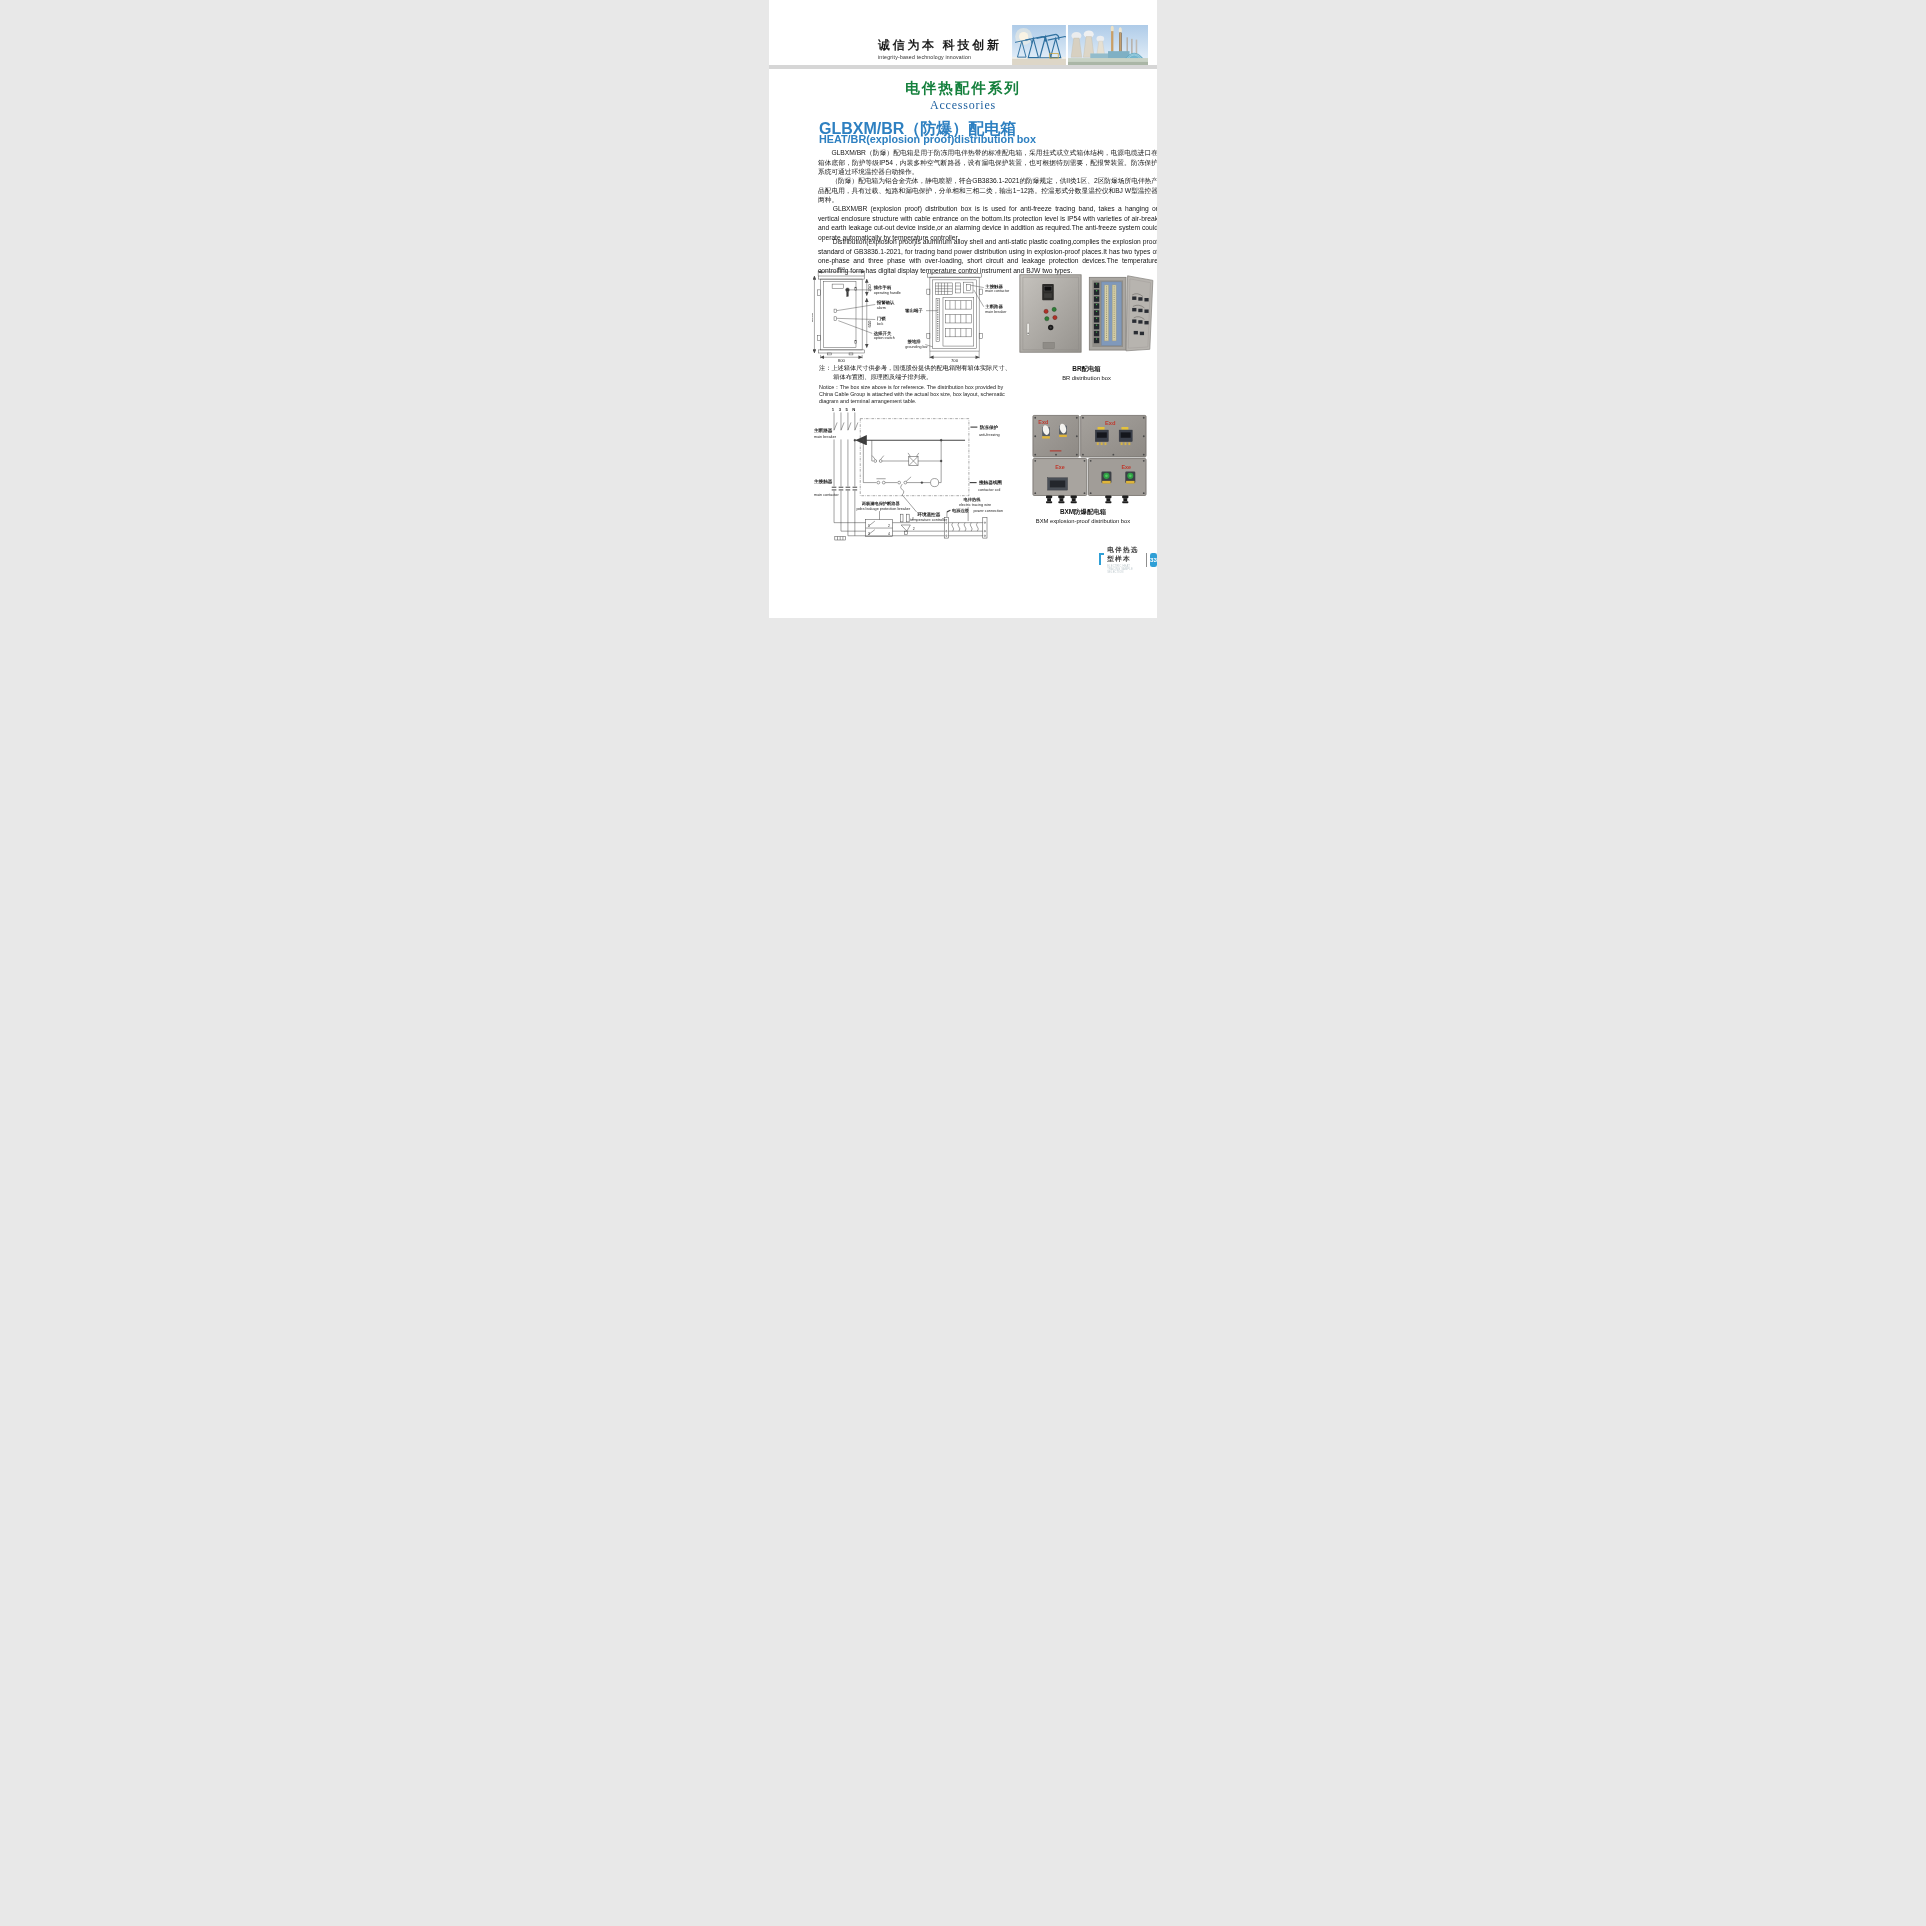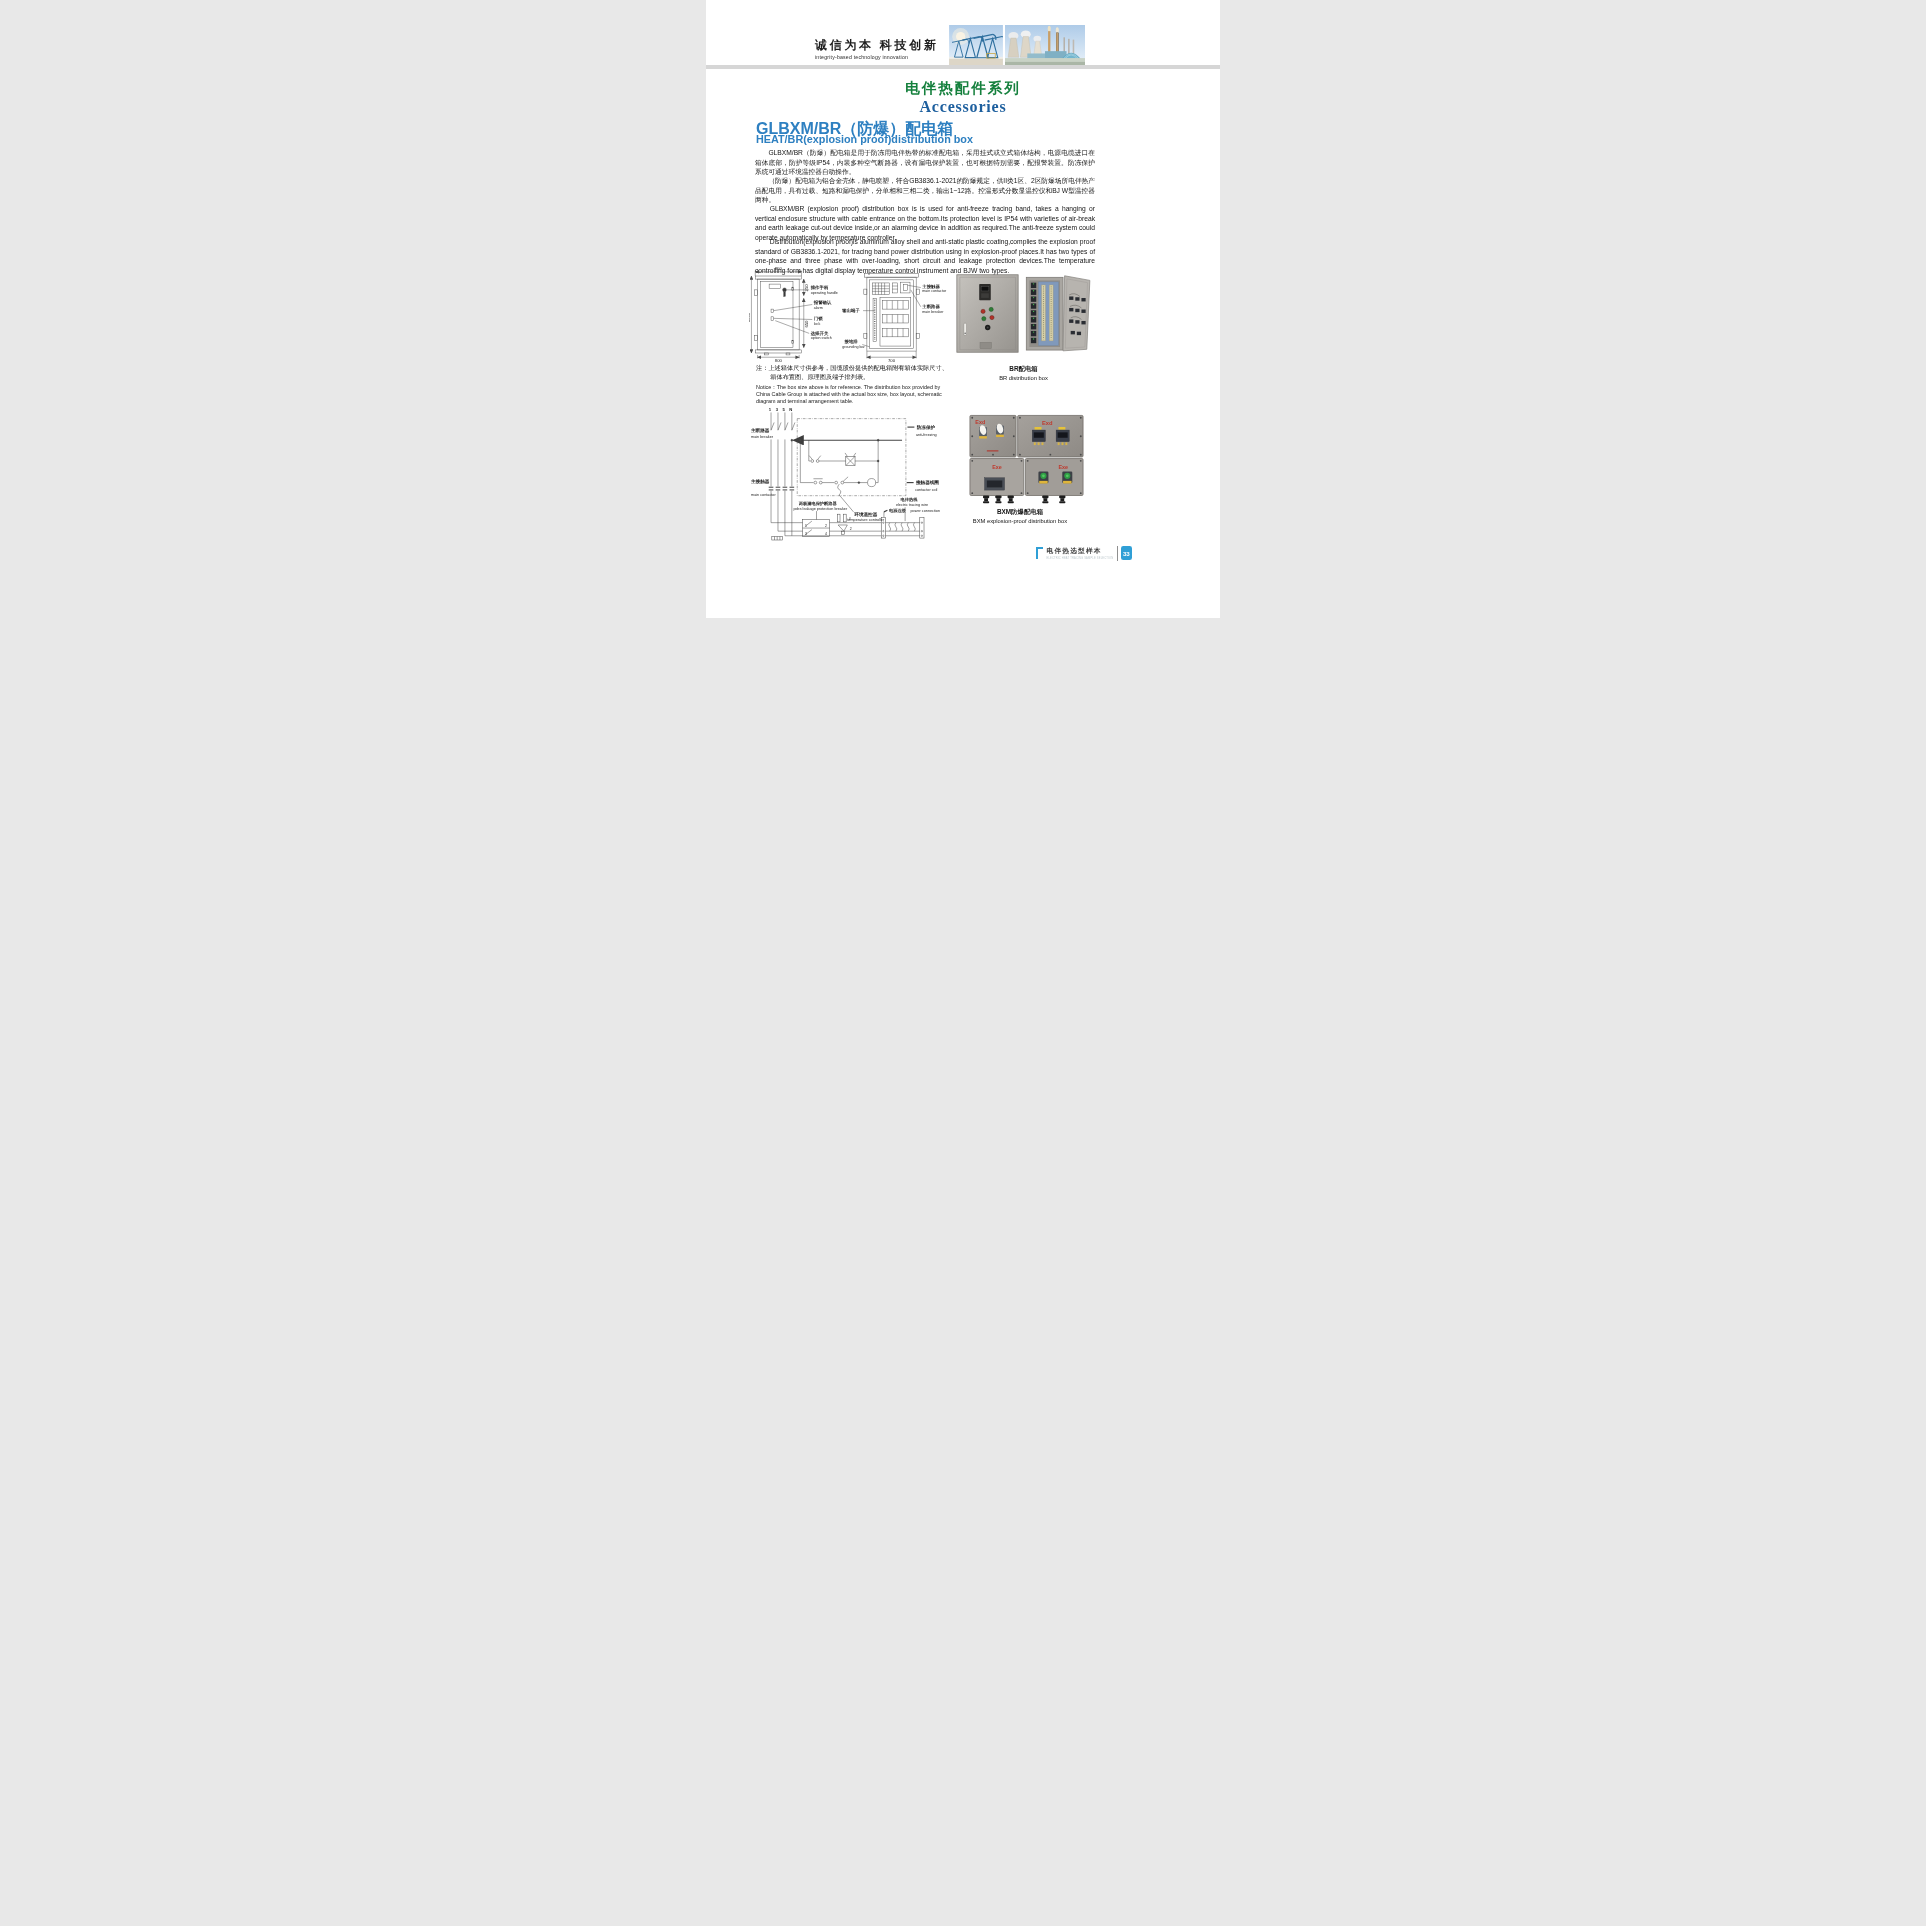--- a/index.html
+++ b/index.html
@@ -1,28 +1,28 @@
 <!DOCTYPE html>
 <html style="font-size:6.2px"><head>
 <meta charset="utf-8">
 <style>
   html,body{margin:0;padding:0;background:#e8e8e8;}
   .page{
-    position:relative;width:514px;height:618px;margin:0 auto;background:#ffffff;
+    position:relative;width:388px;height:618px;margin:0 auto;background:#ffffff;
     font-family:"Liberation Sans","DejaVu Sans",sans-serif;color:#1a1a1a;overflow:hidden;
   }
   
   .slogan-cn{position:absolute;top:37px;left:109px;font-size:12px;font-weight:bold;letter-spacing:2.7px;color:#1d1d1d;}
   .slogan-en{position:absolute;top:54px;left:109px;font-size:5.2px;letter-spacing:0.2px;color:#2c2c2c;}
   .header-photos{position:absolute;top:25.4px;left:243px;width:136px;height:40px;display:flex;gap:1.5px;}
   .header-photos svg{display:block;}
   .header-bar{position:absolute;top:65px;left:0;width:100%;height:3.5px;background:#d6d6d6;}
   
   .title-cn{position:absolute;top:79px;left:0;width:100%;text-align:center;font-size:14.6px;font-weight:bold;letter-spacing:1.9px;color:#15803d;}
-  .title-en{position:absolute;top:98px;left:0;width:100%;text-align:center;font-family:"Liberation Serif","DejaVu Serif",serif;font-size:16px;font-weight:bold;letter-spacing:0.8px;color:#1d5f9e;}
+  .title-en{position:absolute;top:98px;left:0;width:100%;text-align:center;font-family:"Liberation Serif","DejaVu Serif",serif;font-size:12px;font-weight:normal;letter-spacing:0.8px;color:#1d5f9e;}
   
   .sec-cn{position:absolute;top:119px;left:50px;font-size:16px;font-weight:bold;color:#2e80c1;}
   .sec-en{position:absolute;top:133px;left:50px;font-size:10.8px;font-weight:bold;color:#2e80c1;}
   
   .para{position:absolute;left:49px;width:340px;font-size:6.7px;line-height:1.42;text-align:justify;color:#141414;}
   .para.cn{text-indent:2em;}
   .para.en{text-indent:2.2em;}
   .p-cn1{top:148px;}
   .p-cn2{top:176px;}
   .p-en1{top:204px;}

